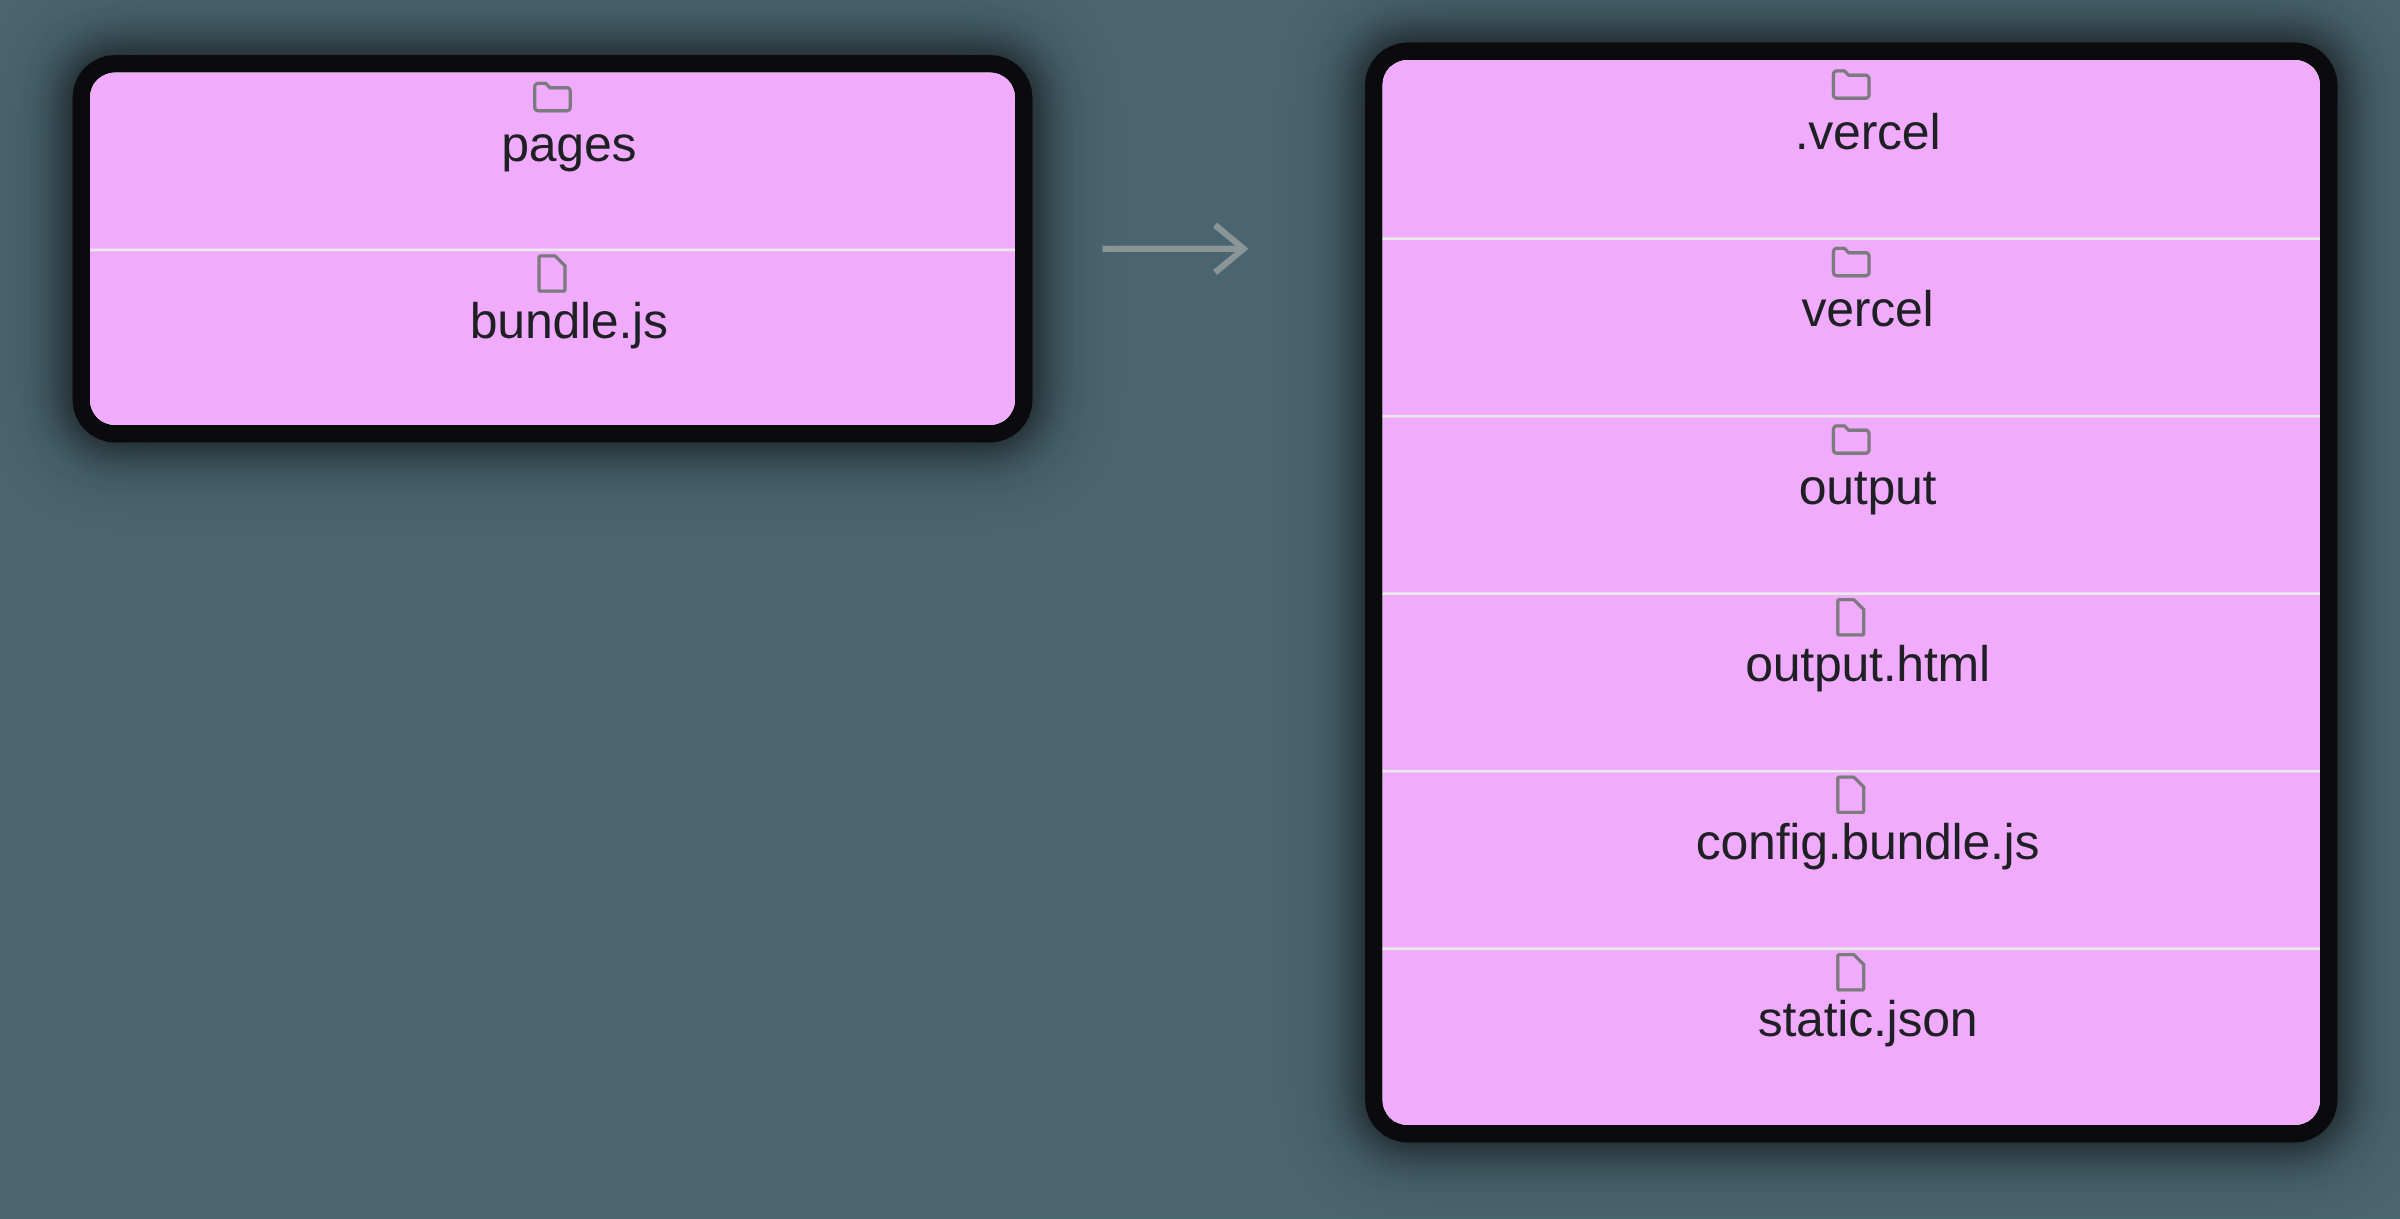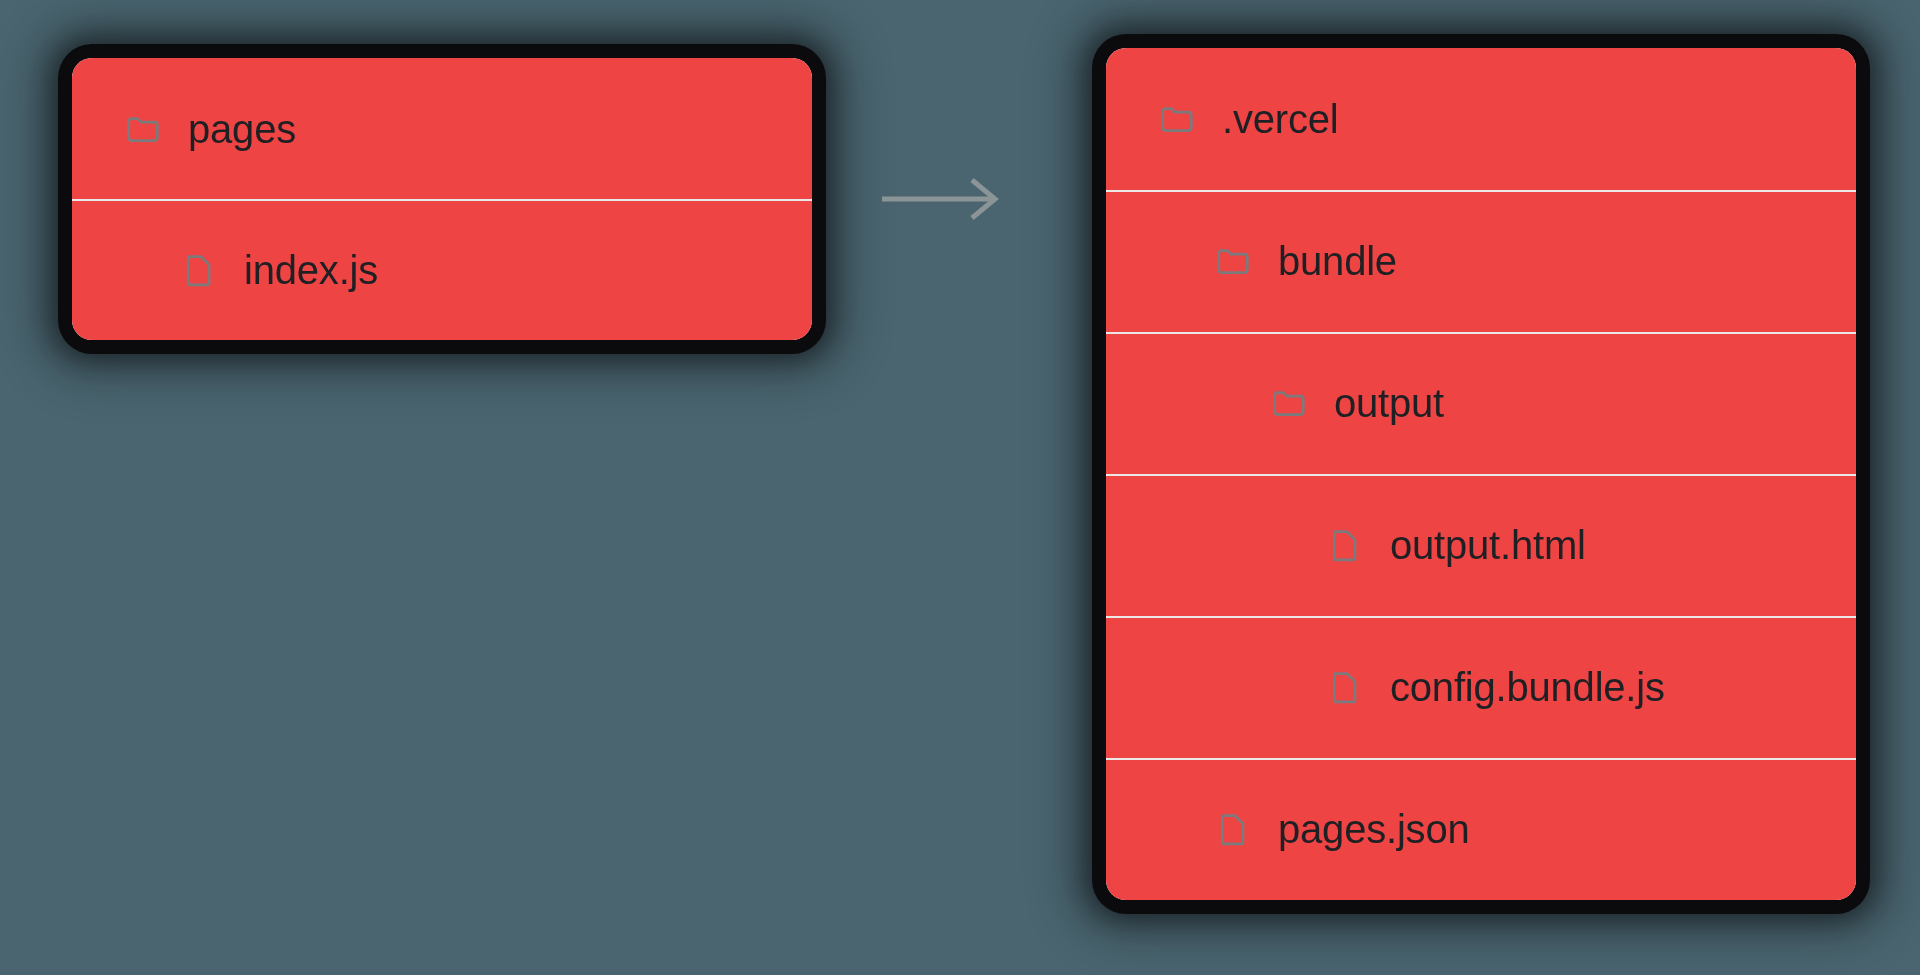--- a/index.html
+++ b/index.html
@@ -45,22 +45,23 @@
     top: 48px;
     width: 750px;
     height: 852px;
   }
 
   
   .tree-row {
     display: flex;
     align-items: center;
     width: 100%;
-    background: #ef4444;
+    background: #f0abfc;
     position: relative;
+    flex-direction: column;
   }
   .tree-row + .tree-row::before {
     content: "";
     position: absolute;
     left: 0;
     right: 0;
     top: 0;
     height: 2px;
     background: #e9e9ea;
   }
@@ -115,21 +116,21 @@
           </span>
           <span class="node-label">pages</span>
         </div>
         <div class="tree-row">
           <span class="row-indent" style="width: 108px;"></span>
           <span class="node-icon">
             <svg viewBox="0 0 24 24" fill="none" xmlns="http://www.w3.org/2000/svg" aria-hidden="true">
               <path d="M6.2 3.6h7.1l5 5v11.8a1 1 0 0 1-1 1H6.2a1 1 0 0 1-1-1V4.6a1 1 0 0 1 1-1Z" stroke="currentColor" stroke-width="1.7" stroke-linejoin="round"></path>
             </svg>
           </span>
-          <span class="node-label">index.js</span>
+          <span class="node-label">bundle.js</span>
         </div>
       </div>
   </div>
 
   <div id="flow-arrow" style="color: rgb(139, 148, 150);">
     <svg viewBox="0 0 126 54" fill="none" xmlns="http://www.w3.org/2000/svg" aria-hidden="true">
       <path d="M2 27 H112" stroke="currentColor" stroke-width="5" stroke-linecap="butt"></path>
       <path d="M92 8 L115 27 L92 46" stroke="currentColor" stroke-width="5" stroke-linecap="butt" stroke-linejoin="miter" fill="none"></path>
     </svg>
   </div>
@@ -145,21 +146,21 @@
           </span>
           <span class="node-label">.vercel</span>
         </div>
         <div class="tree-row">
           <span class="row-indent" style="width: 108px;"></span>
           <span class="node-icon">
             <svg viewBox="0 0 24 24" fill="none" xmlns="http://www.w3.org/2000/svg" aria-hidden="true">
               <path d="M3 7.2a1.7 1.7 0 0 1 1.7-1.7h3.9l2 2.2h8.7A1.7 1.7 0 0 1 21 9.4v8.2a1.7 1.7 0 0 1-1.7 1.7H4.7A1.7 1.7 0 0 1 3 17.6V7.2Z" stroke="currentColor" stroke-width="1.7" stroke-linejoin="round"></path>
             </svg>
           </span>
-          <span class="node-label">bundle</span>
+          <span class="node-label">vercel</span>
         </div>
         <div class="tree-row">
           <span class="row-indent" style="width: 164px;"></span>
           <span class="node-icon">
             <svg viewBox="0 0 24 24" fill="none" xmlns="http://www.w3.org/2000/svg" aria-hidden="true">
               <path d="M3 7.2a1.7 1.7 0 0 1 1.7-1.7h3.9l2 2.2h8.7A1.7 1.7 0 0 1 21 9.4v8.2a1.7 1.7 0 0 1-1.7 1.7H4.7A1.7 1.7 0 0 1 3 17.6V7.2Z" stroke="currentColor" stroke-width="1.7" stroke-linejoin="round"></path>
             </svg>
           </span>
           <span class="node-label">output</span>
         </div>
@@ -181,18 +182,18 @@
           </span>
           <span class="node-label">config.bundle.js</span>
         </div>
         <div class="tree-row">
           <span class="row-indent" style="width: 108px;"></span>
           <span class="node-icon">
             <svg viewBox="0 0 24 24" fill="none" xmlns="http://www.w3.org/2000/svg" aria-hidden="true">
               <path d="M6.2 3.6h7.1l5 5v11.8a1 1 0 0 1-1 1H6.2a1 1 0 0 1-1-1V4.6a1 1 0 0 1 1-1Z" stroke="currentColor" stroke-width="1.7" stroke-linejoin="round"></path>
             </svg>
           </span>
-          <span class="node-label">pages.json</span>
+          <span class="node-label">static.json</span>
         </div>
       </div>
   </div>
 
 </div>
 
 </body></html>

